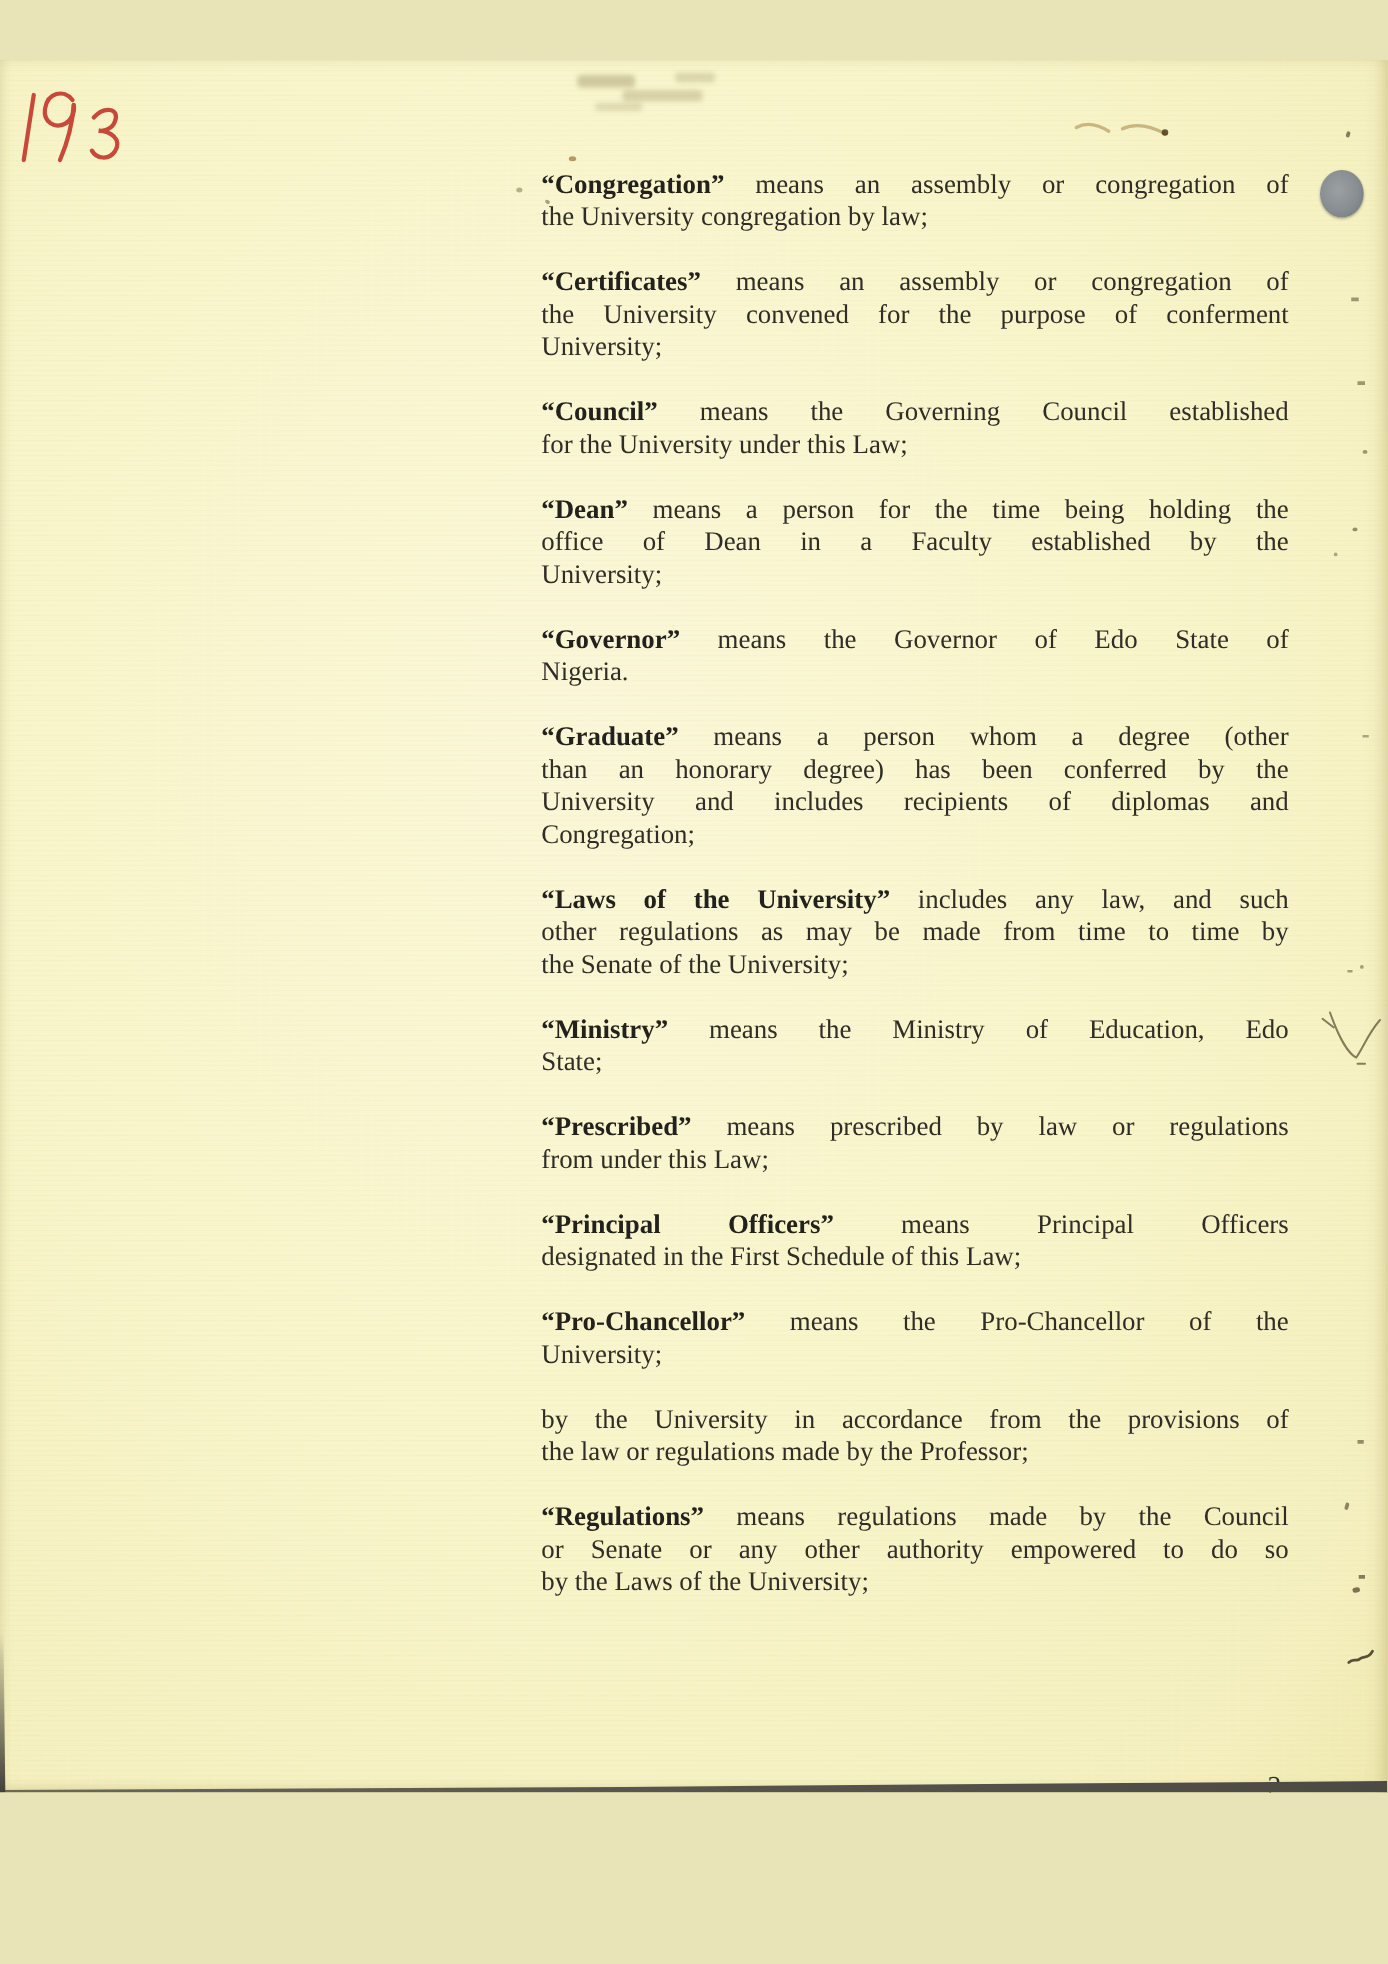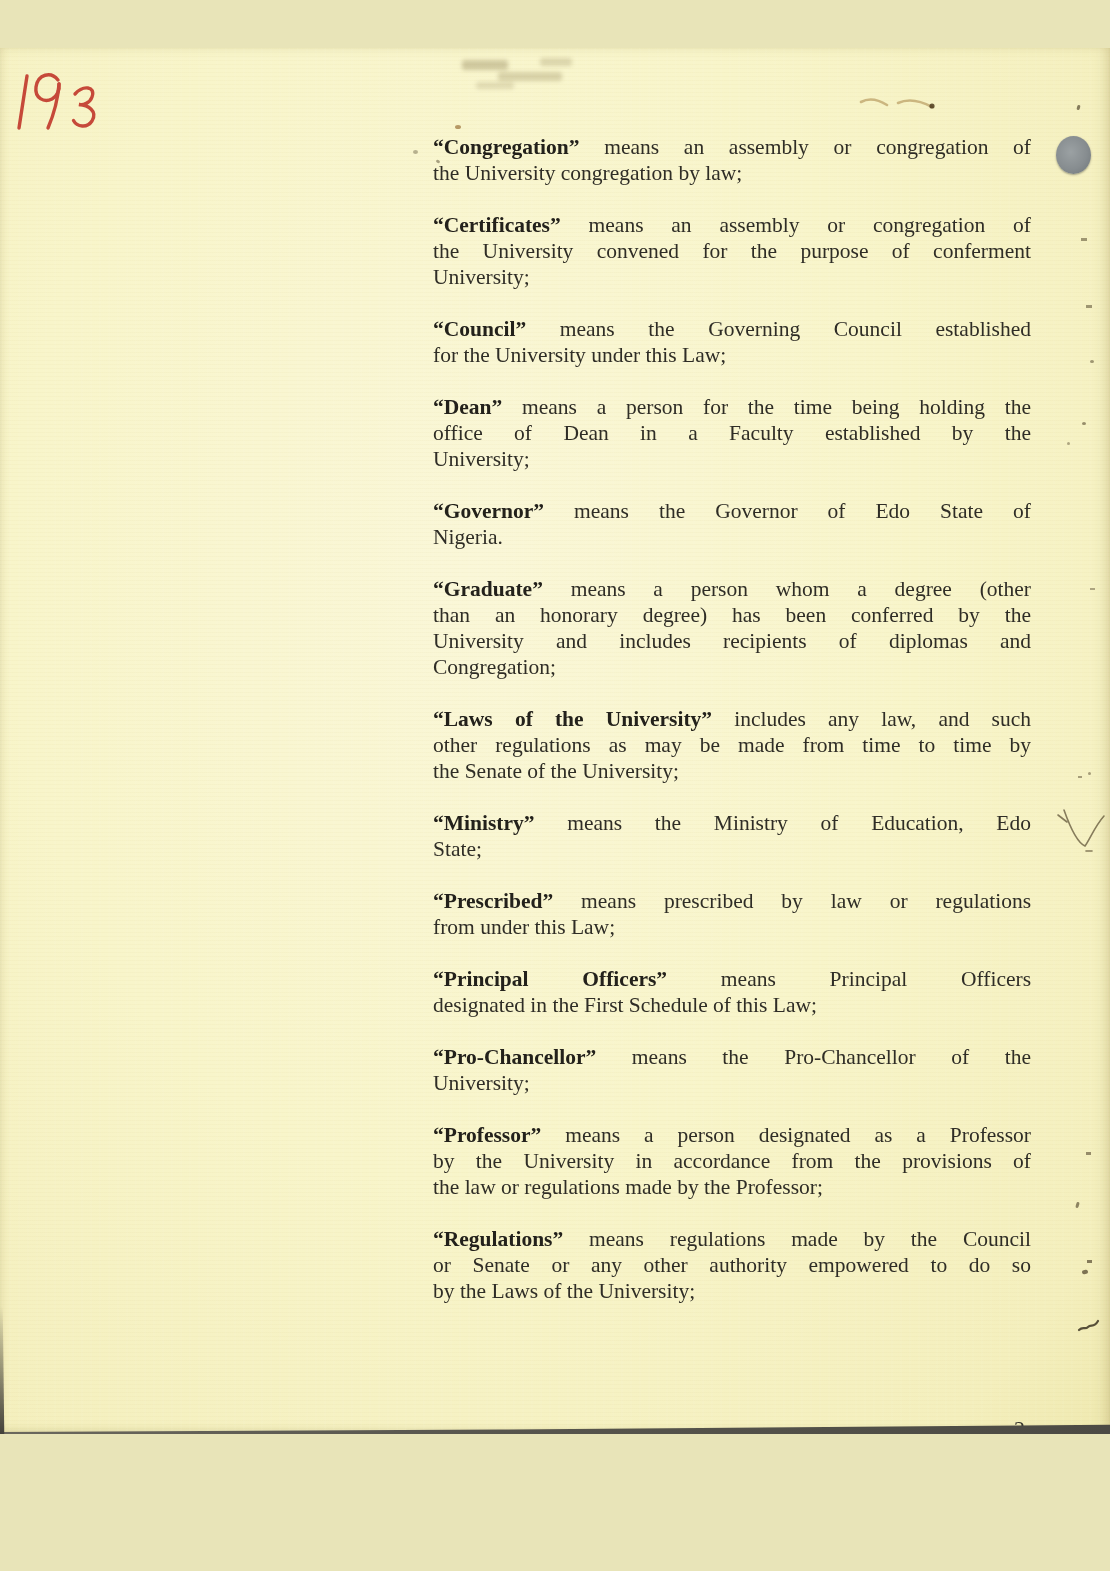--- a/index.html
+++ b/index.html
@@ -141,21 +141,20 @@
       </div>
       <div class="def">
         <div class="line"><b class="term">“Principal Officers”</b> means Principal Officers</div>
         <div class="line last">designated in the First Schedule of this Law;</div>
       </div>
       <div class="def">
         <div class="line"><b class="term">“Pro-Chancellor”</b> means the Pro-Chancellor of the</div>
         <div class="line last">University;</div>
       </div>
       <div class="def">
-        <div class="line"><b class="term">“Professor”</b> means a person designated as a Professor</div>
         <div class="line">by the University in accordance from the provisions of</div>
         <div class="line last">the law or regulations made by the Professor;</div>
       </div>
       <div class="def">
         <div class="line"><b class="term">“Regulations”</b> means regulations made by the Council</div>
         <div class="line">or Senate or any other authority empowered to do so</div>
         <div class="line last">by the Laws of the University;</div>
       </div>
     </div>
 

